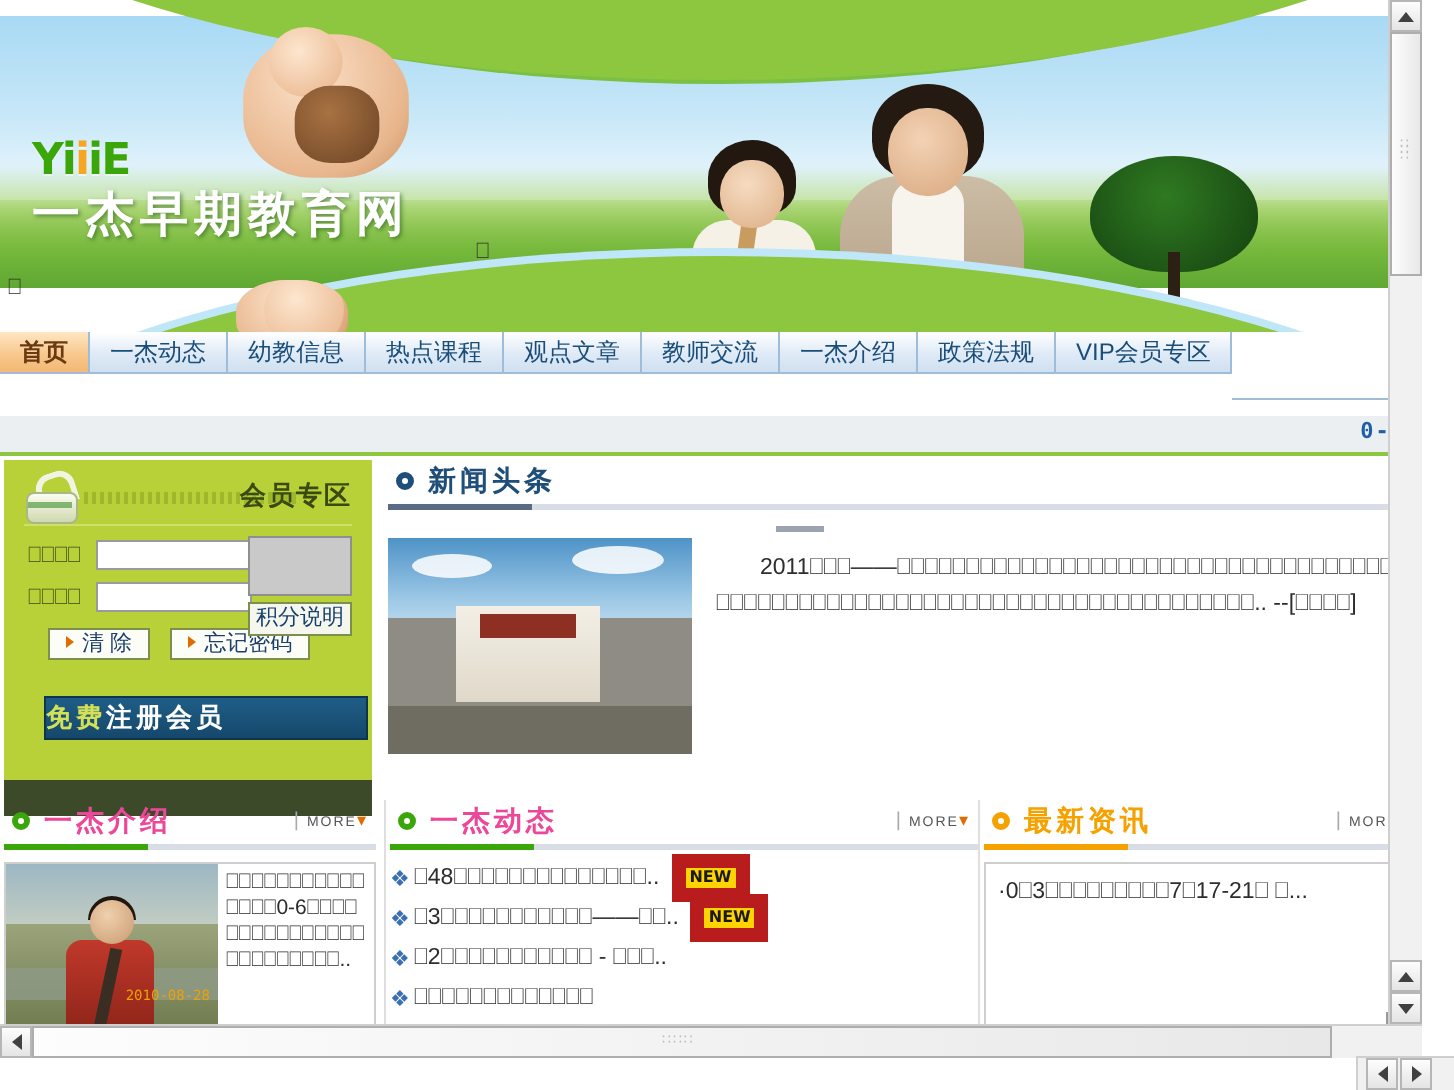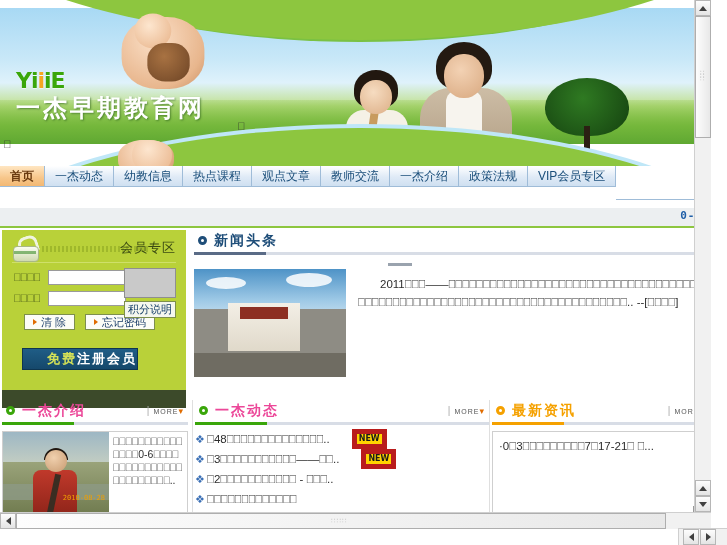--- a/index.html
+++ b/index.html
@@ -90,35 +90,35 @@
   #member{position:absolute;left:2px;top:2px;width:184px;height:160px;background:#b9d139;overflow:hidden;}
   #member .mhead{position:relative;height:34px;}
   .lock{position:absolute;left:10px;top:6px;width:26px;height:24px;}
   .lock .shackle{position:absolute;left:6px;top:0;width:14px;height:14px;border:3px solid #f0f4e0;
       border-bottom:none;border-radius:8px 8px 0 0;transform:rotate(-18deg);}
   .lock .bodyb{position:absolute;left:1px;top:10px;width:24px;height:14px;border-radius:4px;
       background:linear-gradient(180deg,#fafdf0,#cfd9b0);border:1px solid #a9b887;}
   .lock .stripe{position:absolute;left:2px;top:15px;width:22px;height:3px;background:#3f8f2f;opacity:.6;}
   .dotline{position:absolute;left:40px;top:16px;width:108px;height:6px;
       background:repeating-linear-gradient(90deg,#9fb82b 0 2px,transparent 2px 4px);}
-  .mtitle{position:absolute;right:10px;top:9px;font-size:13px;font-weight:normal;color:#3a4a12;letter-spacing:1px;}
+  .mtitle{position:absolute;right:10px;top:9px;font-size:13px;font-weight:bold;color:#3a4a12;letter-spacing:1px;}
   .mrule{position:absolute;left:10px;right:10px;top:32px;height:1px;background:#cfe06a;}
   .frow{display:flex;align-items:center;margin:6px 0 0 12px;}
   .flabel{width:34px;font-size:11px;color:#3a4a12;letter-spacing:0px;}
   .finput{width:78px;height:15px;border:1px solid #9a9a9a;background:#fff;box-sizing:border-box;}
   .avatarbox{position:absolute;right:10px;top:38px;width:52px;height:30px;background:#c9c9c9;
              border:1px solid #8f8f8f;box-sizing:border-box;}
   .scorebtn{position:absolute;right:10px;top:71px;width:52px;height:17px;line-height:15px;text-align:center;
             font-size:11px;color:#17406a;background:#f5f7ee;border:1px solid #7d8f4d;box-sizing:border-box;cursor:pointer;}
   .btnrow{display:flex;gap:10px;margin:8px 0 0 22px;}
   .gbtn{height:16px;line-height:14px;padding:0 8px;font-size:11px;color:#1d3f6b;background:#fcfdf7;
         border:1px solid #7d8f4d;box-sizing:border-box;cursor:pointer;white-space:nowrap;}
   .gbtn .tri{display:inline-block;width:0;height:0;border-top:3px solid transparent;border-bottom:3px solid transparent;
              border-left:4px solid #e06c00;margin-right:4px;vertical-align:1px;}
-  .regbtn{position:absolute;left:20px;top:118px;width:116px;height:22px;line-height:20px;text-align:right;
+  .regbtn{position:absolute;left:20px;top:118px;width:162px;height:22px;line-height:20px;text-align:left;
           background:linear-gradient(180deg,#1f5d86,#15486b);border:1px solid #0e3550;box-sizing:border-box;
           font-size:13px;font-weight:bold;letter-spacing:2px;cursor:pointer;}
   .regbtn .free{color:#d4e157;}
   .regbtn .rest{color:#ffffff;}
   #memberfoot{position:absolute;left:2px;top:162px;width:184px;height:18px;background:#3c4a2a;}
 
   #newsbox{position:absolute;left:194px;top:2px;right:4px;height:168px;}
   .sechead{position:relative;height:22px;}
   .sechead .bullet{position:absolute;left:4px;top:6px;width:9px;height:9px;border-radius:50%;
                    border:3px solid #1f4e79;box-sizing:border-box;}
@@ -168,23 +168,23 @@
   .ii-man .hair{position:absolute;left:11px;top:-2px;width:24px;height:12px;border-radius:12px 12px 0 0;background:#201710;}
   .ii-man .t{position:absolute;left:0;top:20px;width:44px;height:46px;background:linear-gradient(180deg,#c0392b,#8e2419);
       border-radius:8px 8px 0 0;}
   .ii-man .bag{position:absolute;left:18px;top:24px;width:6px;height:40px;background:#3a2d22;transform:rotate(12deg);}
   .ii-stamp{position:absolute;right:4px;bottom:14px;font-size:7px;color:#f0a000;font-family:"DejaVu Sans Mono",monospace;}
   .introtext{flex:1;padding:3px 3px 0 4px;font-size:10.5px;line-height:13px;color:#2d2d2d;word-break:break-all;}
   .newslist{margin-top:4px;list-style:none;padding:0;}
   .newslist li{display:flex;align-items:center;height:20px;font-size:11.5px;color:#2d2d2d;cursor:pointer;}
   .newslist li .dia{width:12px;color:#3a6fb5;font-size:11px;flex:none;}
   .newslist li .txt{white-space:nowrap;overflow:hidden;}
-  .badge-new{display:inline-block;margin-left:22px;padding:0 2px;font-size:8px;font-weight:bold;
+  .badge-new{display:inline-block;margin-left:6px;padding:0 2px;font-size:8px;font-weight:bold;
              font-family:"DejaVu Sans",sans-serif;color:#1a1a1a;background:#ffd400;
-             border:5px solid #b91c1c;line-height:10px;vertical-align:1px;}
+             border:7px solid #b91c1c;line-height:10px;vertical-align:1px;}
   .latestcard{border:1px solid #cfcfcf;height:104px;background:#fff;box-sizing:border-box;padding:8px 6px;
               font-size:11.5px;color:#2d2d2d;position:relative;}
   .mini-sb{position:absolute;right:2px;bottom:4px;width:13px;}
   .mini-btn{width:13px;height:11px;background:linear-gradient(#fdfdfd,#e4e4e4);border:1px solid #9a9a9a;
             box-sizing:border-box;display:flex;align-items:center;justify-content:center;margin-bottom:1px;cursor:pointer;}
   #p-life{position:absolute;left:2px;top:115px;width:186px;}
 </style>
 </head>
 <body>
 

